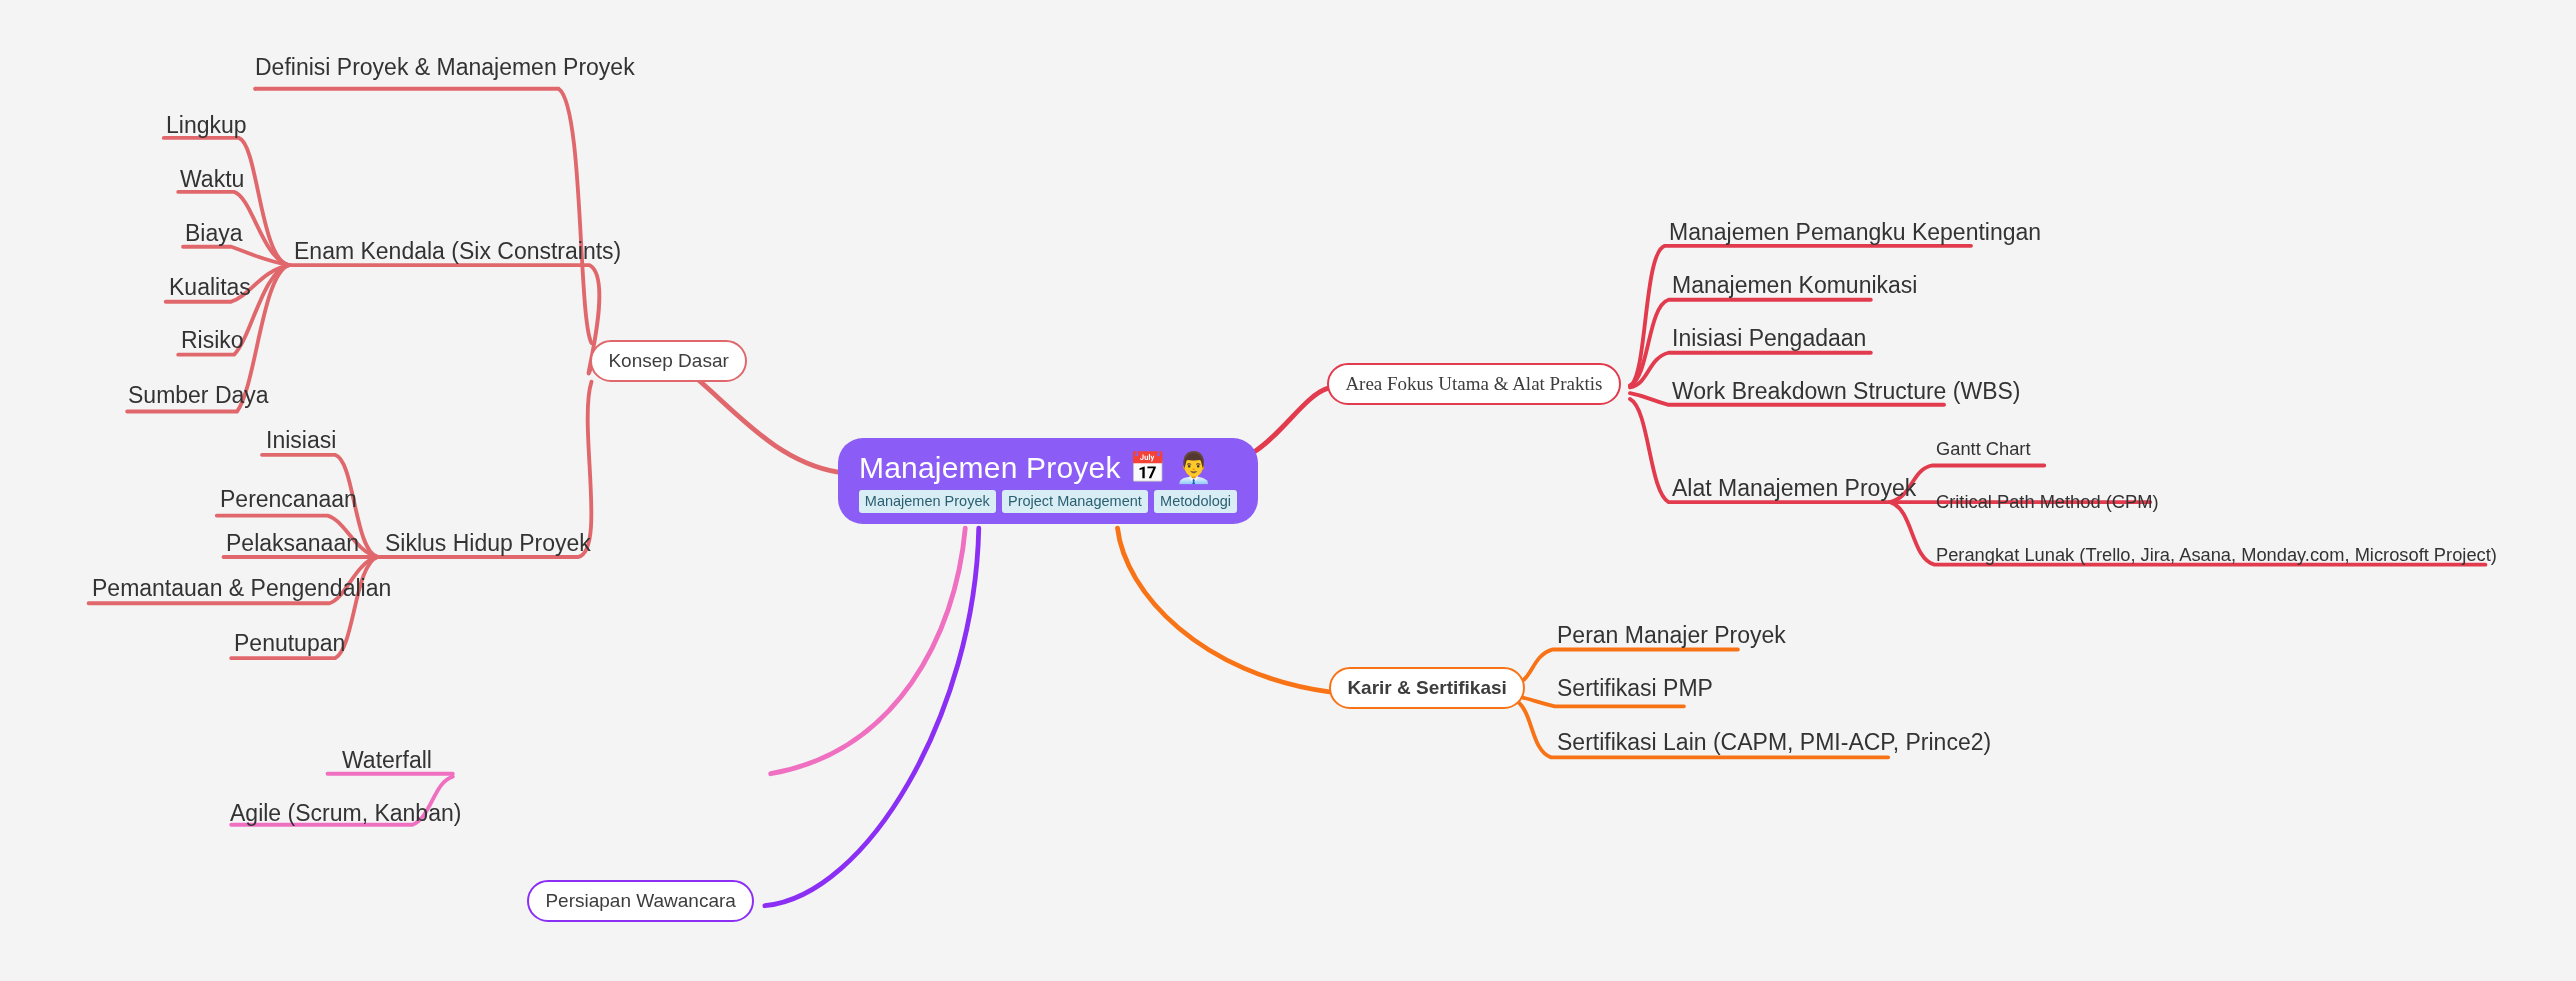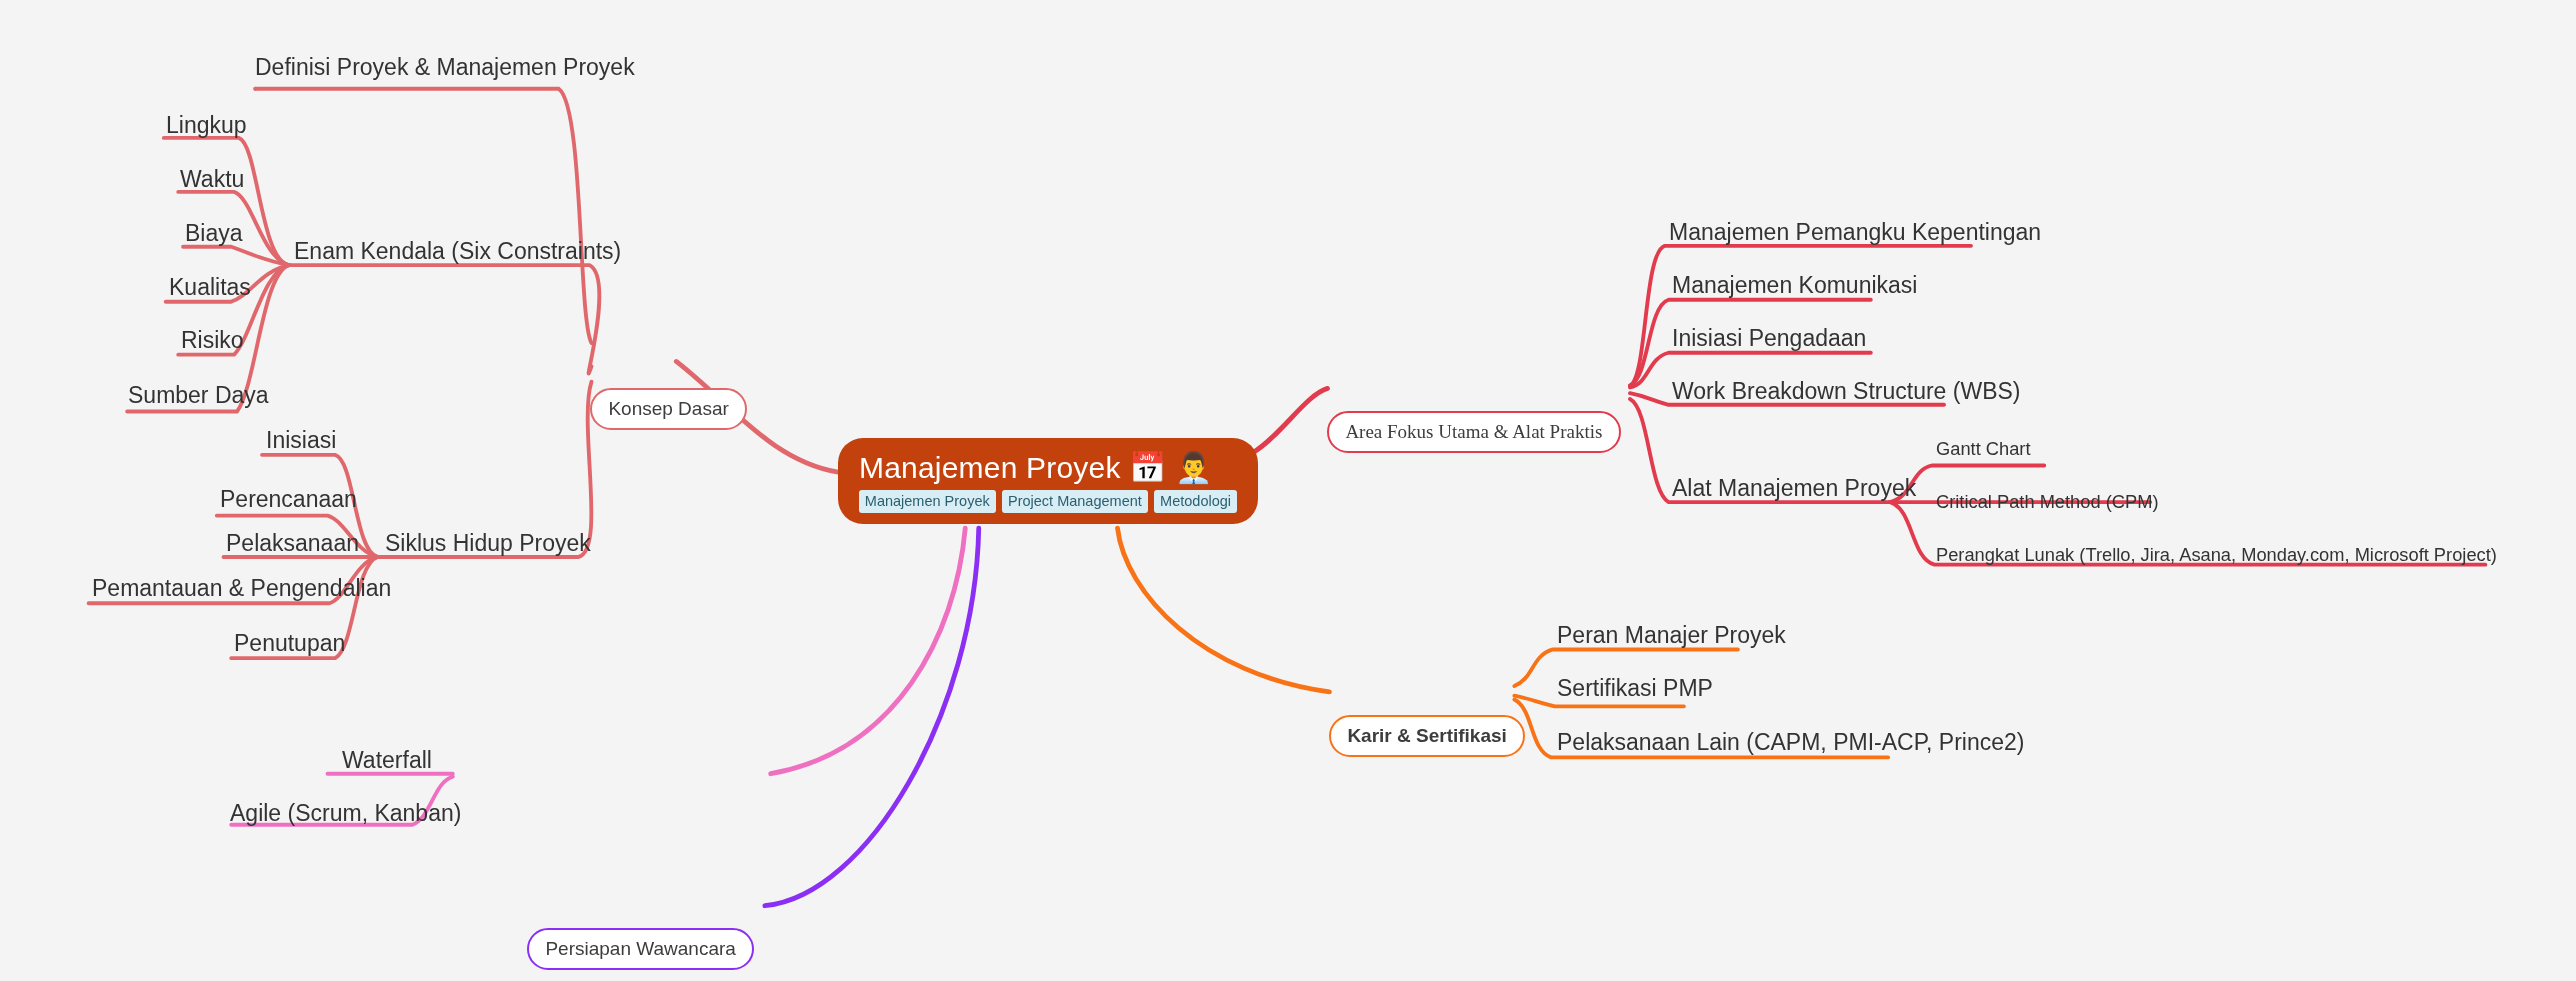--- a/index.html
+++ b/index.html
@@ -10,21 +10,21 @@
     overflow:hidden;
     position:relative;
   }
   #stage{position:absolute;left:0;top:0;width:2576px;height:982px;}
   svg#links{position:absolute;left:0;top:0;width:2576px;height:982px;pointer-events:none;}
 
   .node{position:absolute;white-space:nowrap;}
 
   
   .root{
-    background:#c2410c;
+    background:#8b5cf6;
     border-radius:25px;
     padding:13.5px 21px 11.6px 21px;
     box-sizing:border-box;
     display:flex;flex-direction:column;align-items:flex-start;gap:6.7px;
   }
   .root-title{
     color:#ffffff;
     font-size:30px;
     letter-spacing:0.2px;
     line-height:1.05;
@@ -42,21 +42,20 @@
   
   .pill{
     background:#ffffff;
     border:2.9px solid #e0686c;
     border-radius:21px;
     padding:8.7px 16.4px;
     color:#3d3d3d;
     font-size:19px;
     line-height:1.1;
     box-sizing:border-box;
-    margin-top:48px;
   }
   .pill.red     { border-color:#e23b4e;font-family:Liberation Serif, serif; }
   .pill.salmon  { border-color:#e0686c; }
   .pill.orange  { border-color:#f87316;font-weight:bold; }
   .pill.pink    { border-color:#ef6fc1; }
   .pill.purple  { border-color:#8b2ff5; }
 
   
   .leaf{
     color:#333333;
@@ -221,21 +220,21 @@
     <span>Karir &amp; Sertifikasi</span>
   </div>
 
   <div class="node leaf" style="left:1557px;top:623px;">
     <span>Peran Manajer Proyek</span>
   </div>
   <div class="node leaf" style="left:1557px;top:676px;">
     <span>Sertifikasi PMP</span>
   </div>
   <div class="node leaf" style="left:1557px;top:730px;">
-    <span>Pelaksanaan Lain (CAPM, PMI-ACP, Prince2)</span>
+    <span>Sertifikasi Lain (CAPM, PMI-ACP, Prince2)</span>
   </div>
 
 
   <div class="node leaf" style="left:342px;top:748px;">
     <span>Waterfall</span>
   </div>
   <div class="node leaf" style="left:230px;top:801px;">
     <span>Agile (Scrum, Kanban)</span>
   </div>
 

